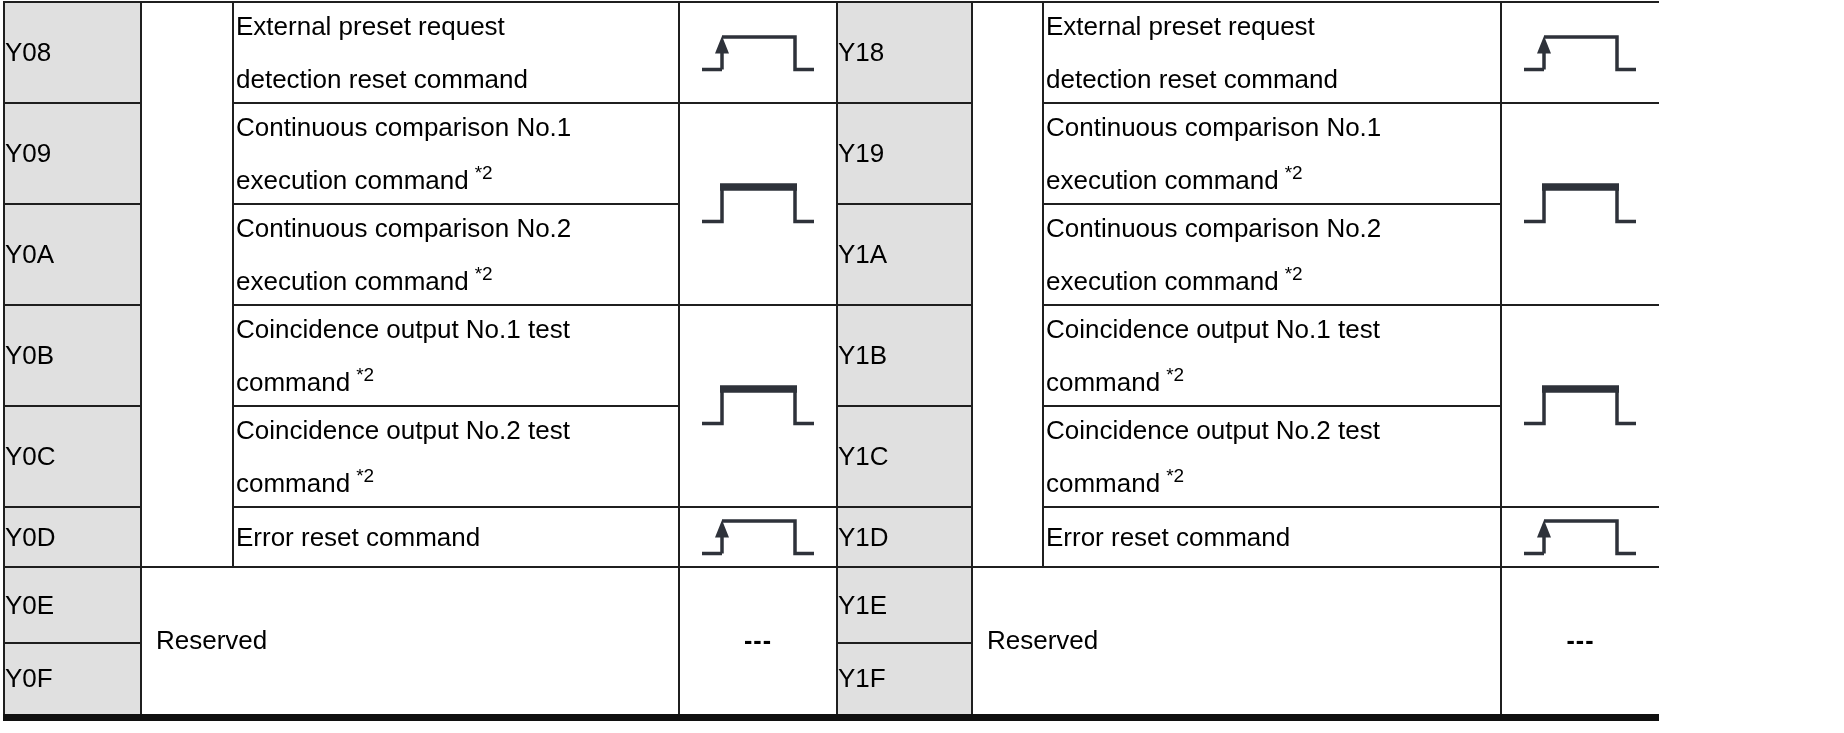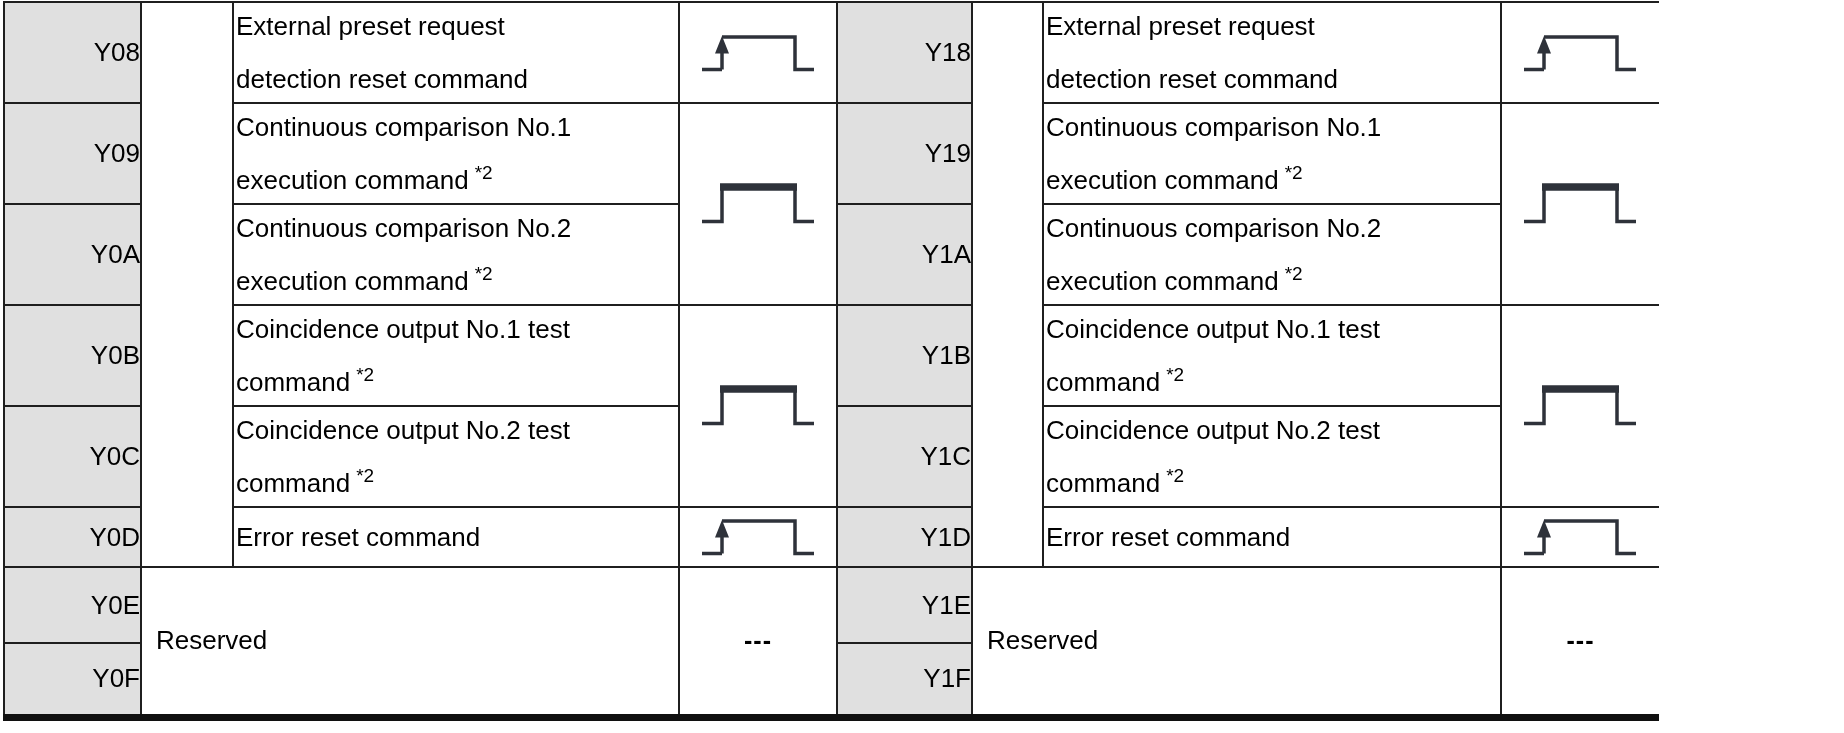--- a/index.html
+++ b/index.html
@@ -10,21 +10,21 @@
   body{
     width:1844px;height:733px;overflow:hidden;background:var(--pageBg);
     font-family:"Liberation Sans", sans-serif;color:var(--text);
   }
   table.io{
     border-collapse:collapse;table-layout:fixed;
     margin:1px 0 0 3px;
   }
   td{border:2px solid var(--border);padding:0;vertical-align:middle;overflow:visible;}
   td.sig{
-    background:var(--cellBg);text-align:right;font-size:26px;
+    background:var(--cellBg);text-align:left;font-size:26px;
   }
   td.narrow{background:#ffffff;}
   td.desc{font-size:26px;padding-left:2px;background:#ffffff;}
   td.desc .ln{line-height:46px;white-space:nowrap;}
   td.icn{text-align:center;background:#ffffff;color:var(--waveform);}
   td.rsv{font-size:26px;padding-left:14px;background:#ffffff;}
   td.dash{
     text-align:center;font-weight:700;font-size:25px;letter-spacing:1px;background:#ffffff;
   }
   sup.note{font-size:19px;vertical-align:10px;margin-left:6px;letter-spacing:0;}

